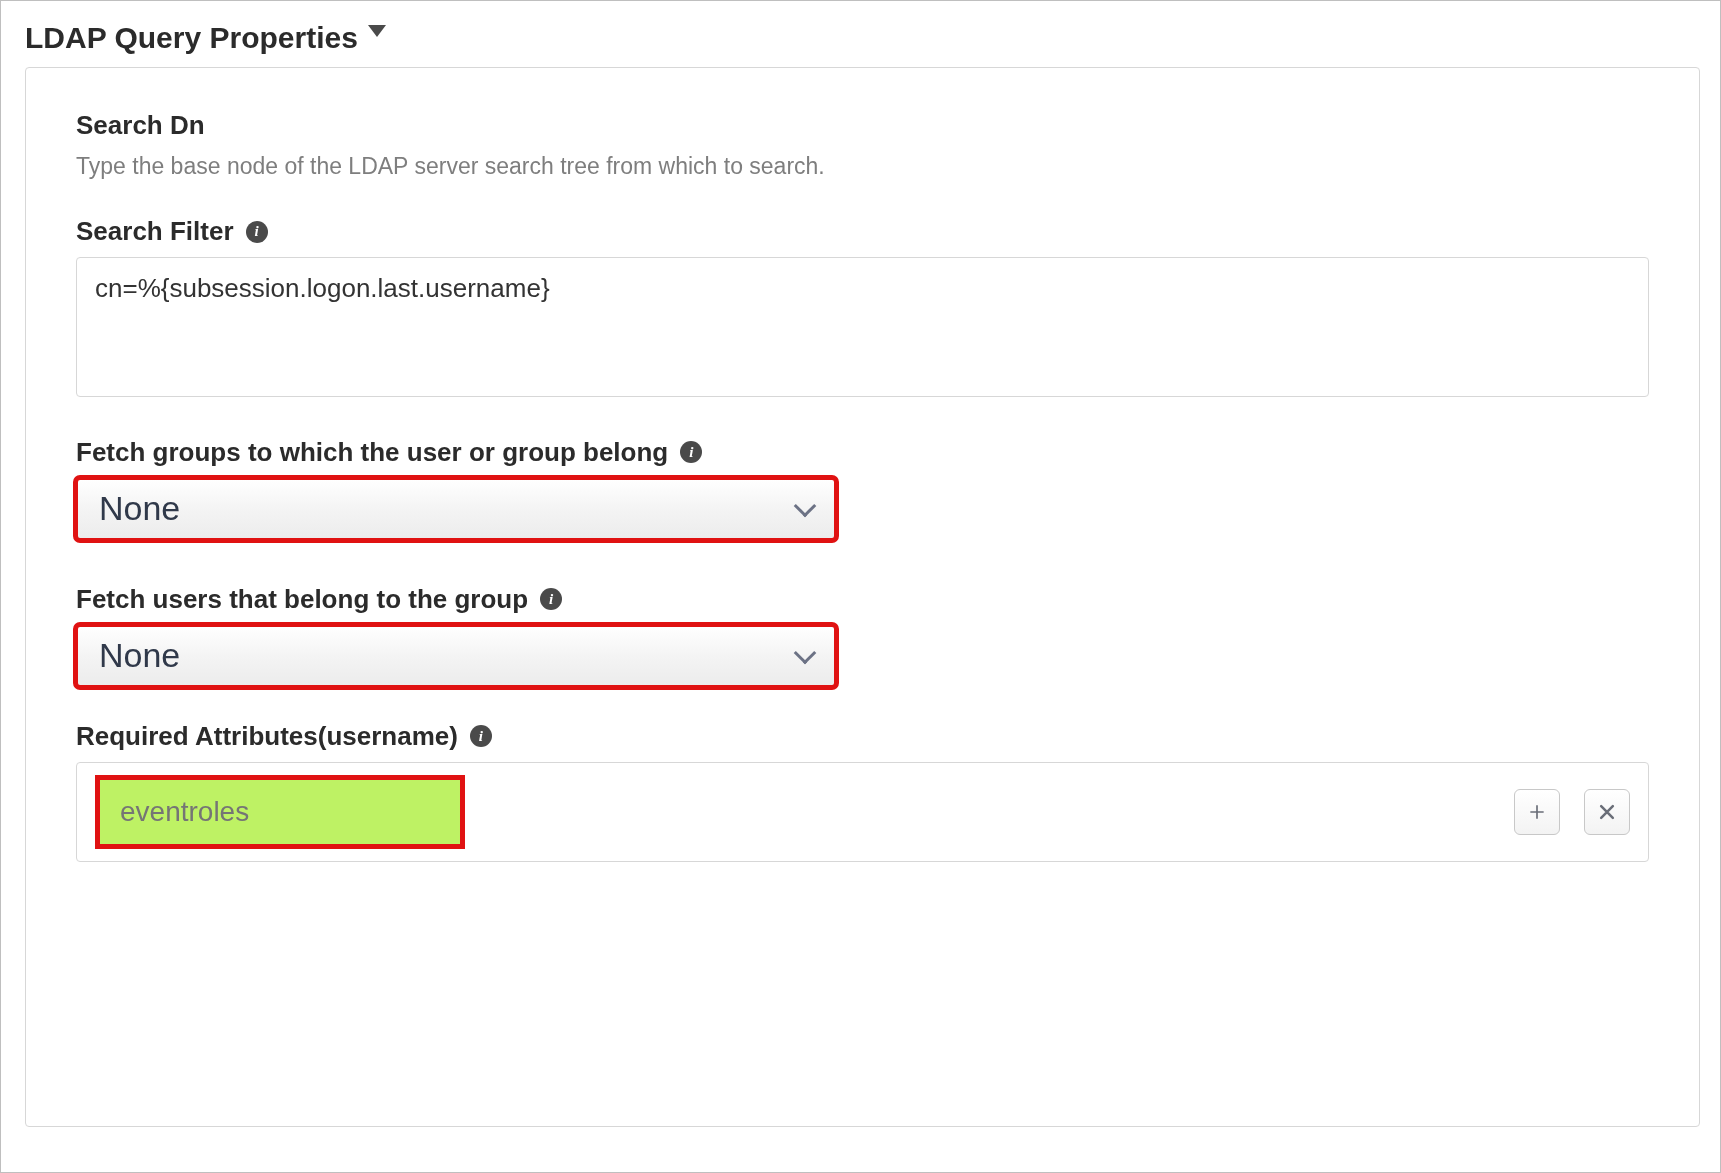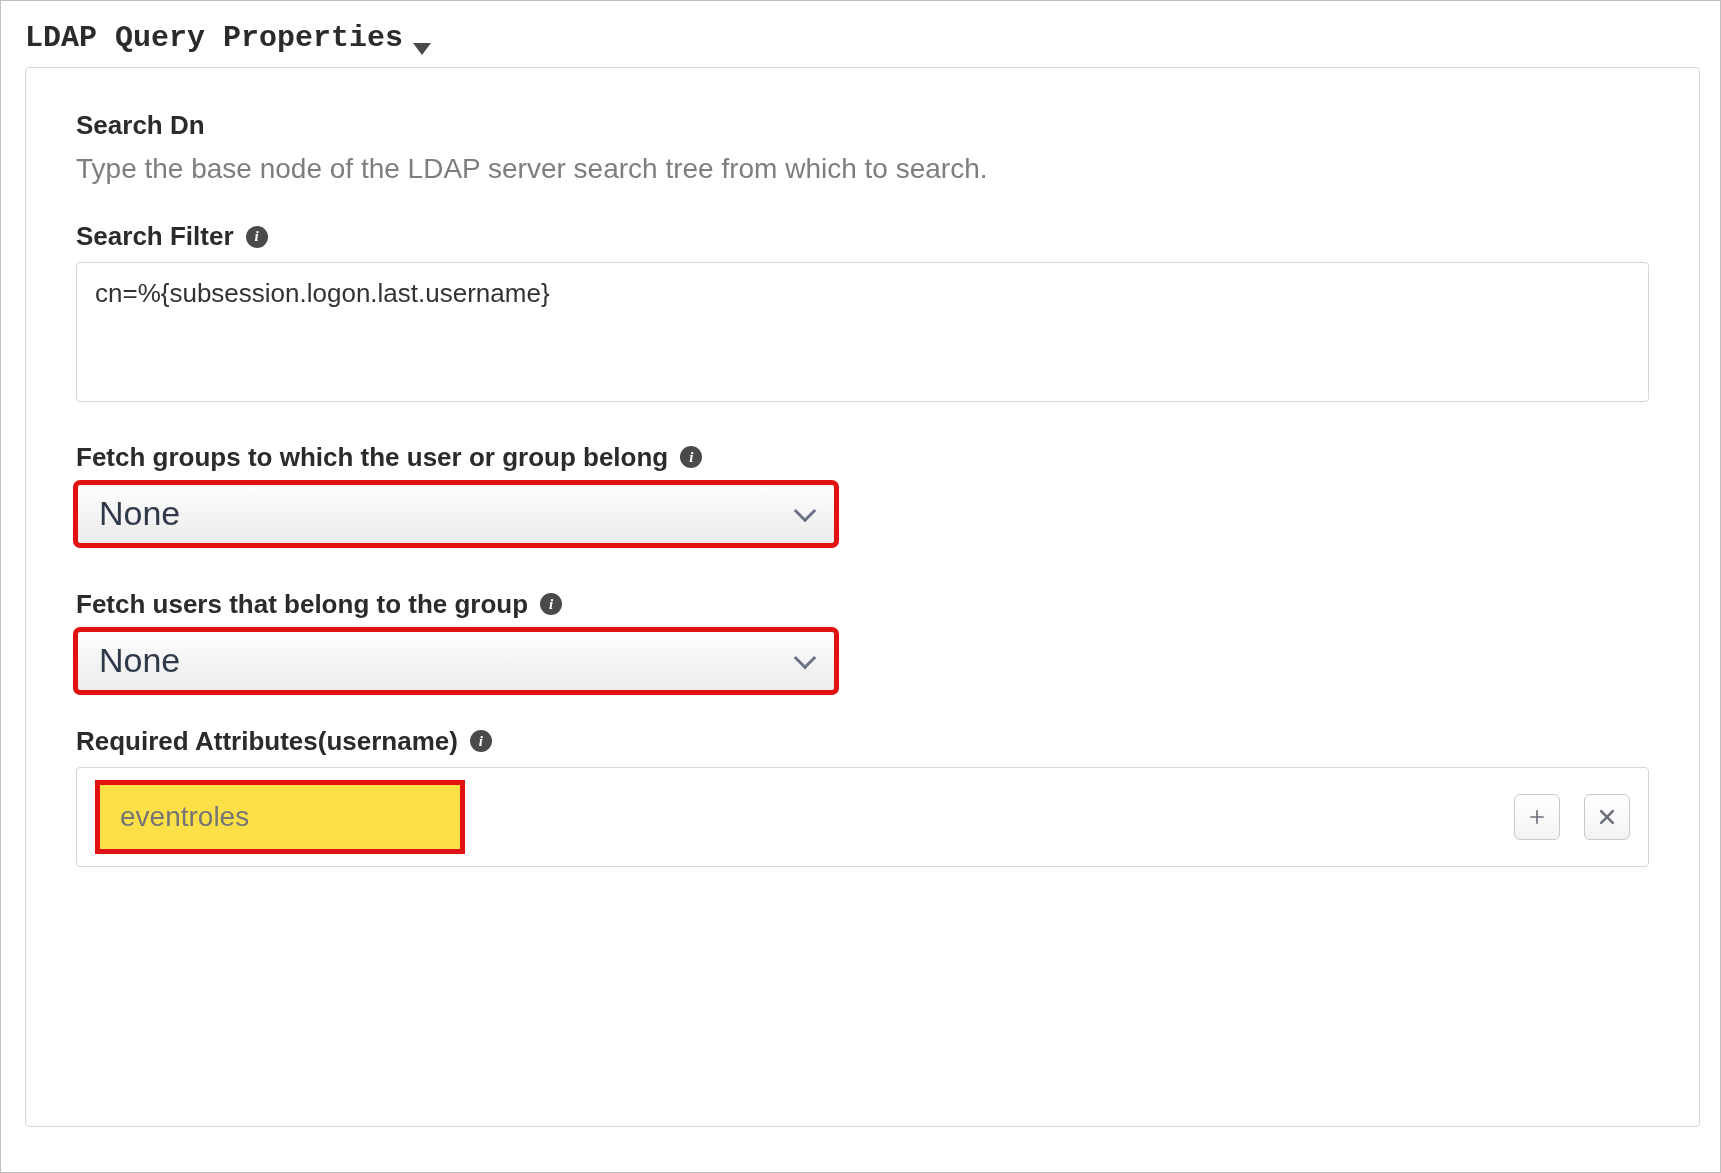--- a/index.html
+++ b/index.html
@@ -16,24 +16,23 @@
     border:1px solid #bfbfbf;
     padding:18px 20px 24px 24px;
     position:relative;
   }
   .section-header {
     font-size:30px;
     font-weight:700;
     color:#2b2b2b;
     padding:2px 0 8px 0;
     display:flex;
-    align-items:flex-end;
+    align-items:flex-start;
     gap:10px;
     cursor:pointer;
-    font-family:Liberation Mono, monospace;
   }
   .triangle-down {
     width:0; height:0;
     border-left:9px solid transparent;
     border-right:9px solid transparent;
     border-top:12px solid #4a4a4a;
     display:inline-block;
     margin-top:4px;
   }
   .panel {
@@ -74,21 +73,21 @@
     background:#fff;
     padding:14px 18px 56px 18px;
     font-size:26px;
     color:#333;
     resize:none;
     font-family:inherit;
     line-height:1.3;
     display:block;
   }
   .helper-text {
-    font-size:28px;
+    font-size:23px;
     color:#7e7e7e;
     margin-top:12px;
   }
   .select-like {
     width:760px;
     height:62px;
     border:1px solid #c8c8c8;
     border-radius:4px;
     background:linear-gradient(#ffffff,#f3f3f3 55%,#ececec);
     display:flex;
@@ -126,21 +125,21 @@
     gap:20px;
   }
   .req-attr-input {
     width:360px;
     height:64px;
     border:none;
     font-size:28px;
     color:#6f7785;
     padding:0 20px;
     outline:none;
-    background:#fde047;
+    background:#bef264;
   }
   .req-attr-highlight {
     border:5px solid #e01212;
     display:flex;
     align-items:center;
     height:74px;
   }
   .spacer-flex { flex:1; }
   .small-btn {
     width:46px; height:46px;

